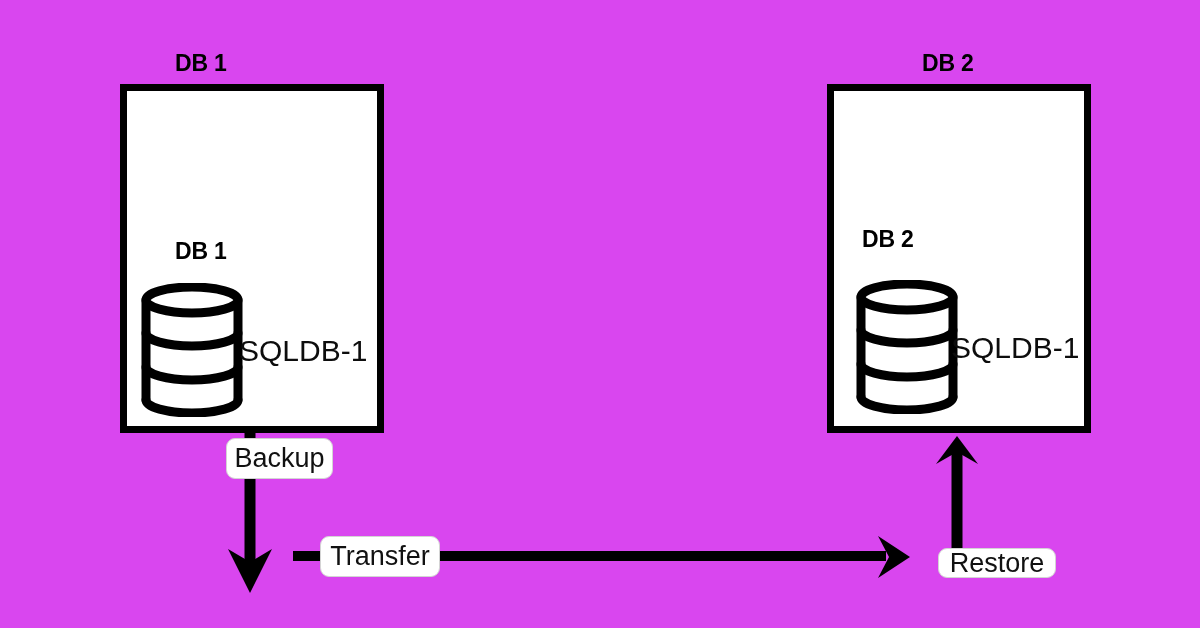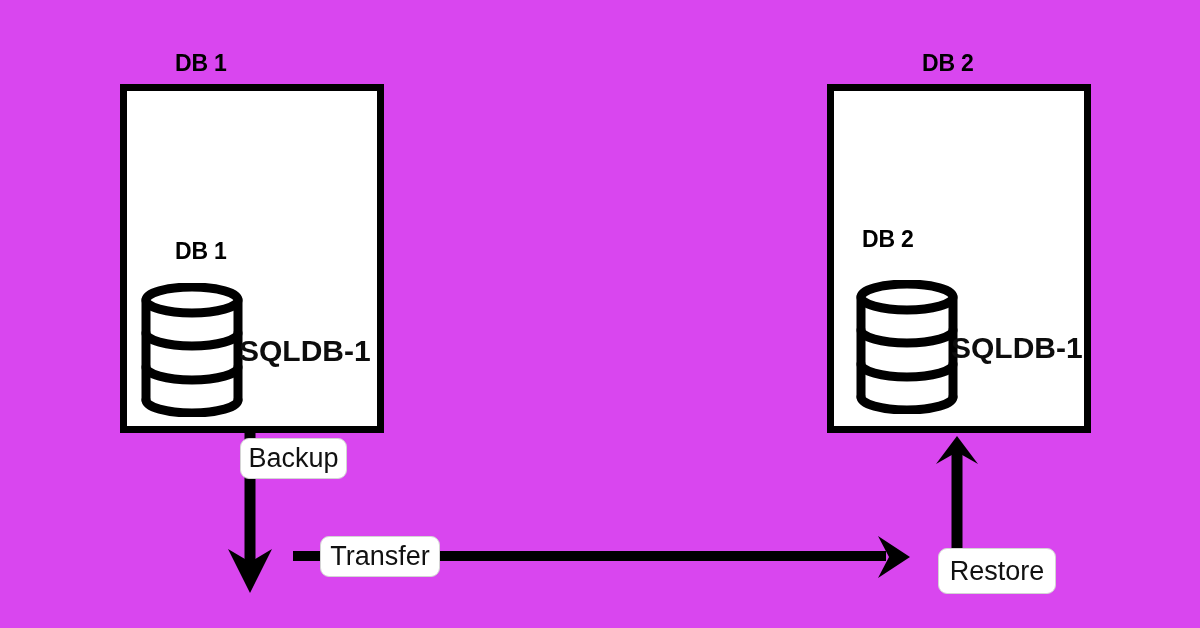--- a/index.html
+++ b/index.html
@@ -63,21 +63,21 @@
     height: 134px;
   }
   #cylinder-db1 { left: 140px; top: 283px; }
   #cylinder-db2 { left: 855px; top: 280px; }
   .cylinder svg { display: block; width: 100%; height: 100%; }
 
   
   .cyl-label {
     position: absolute;
     font-size: 30px;
-    font-weight: bold;
+    font-weight: normal;
     color: #0d0d0d;
     white-space: nowrap;
     line-height: 1;
     letter-spacing: 0px;
   }
   #sqldb-label-1 { left: 239px; top: 336px; }
   #sqldb-label-2 { left: 951px; top: 333px; }
 
   
   #arrow-layer {
@@ -98,23 +98,23 @@
     box-sizing: border-box;
     display: flex;
     align-items: center;
     justify-content: center;
     font-size: 27px;
     color: #111111;
     line-height: 1;
     padding: 0 9px;
     white-space: nowrap;
   }
-  #pill-backup   { left: 240px; top: 438px; width: 107px; height: 41px; }
+  #pill-backup   { left: 226px; top: 438px; width: 107px; height: 41px; }
   #pill-transfer { left: 320px; top: 536px; width: 120px; height: 41px; }
-  #pill-restore  { left: 938px; top: 548px; width: 118px; height: 46px; }
+  #pill-restore  { left: 938px; top: 548px; width: 118px; height: 30px; }
 </style>
 </head>
 <body>
 
 <div id="canvas">
 
   <div class="box-caption" id="caption-db1">DB 1</div>
 
   <div class="db-box" id="box-db1"></div>
 

